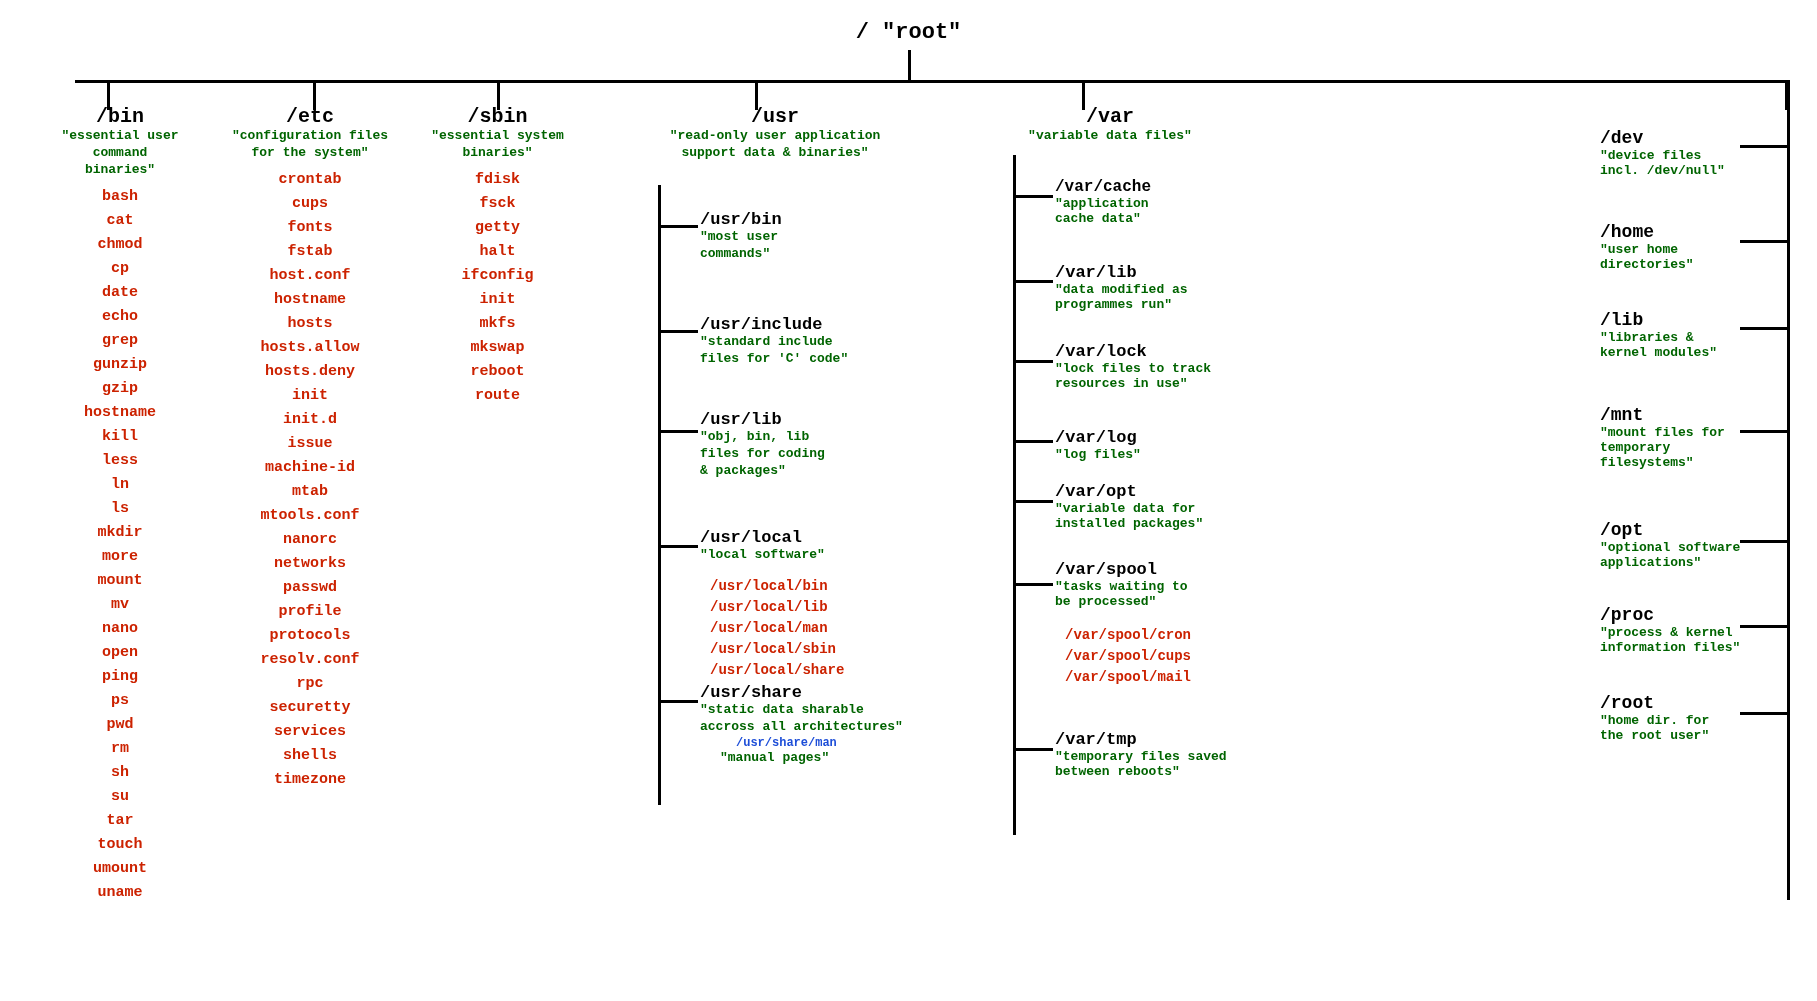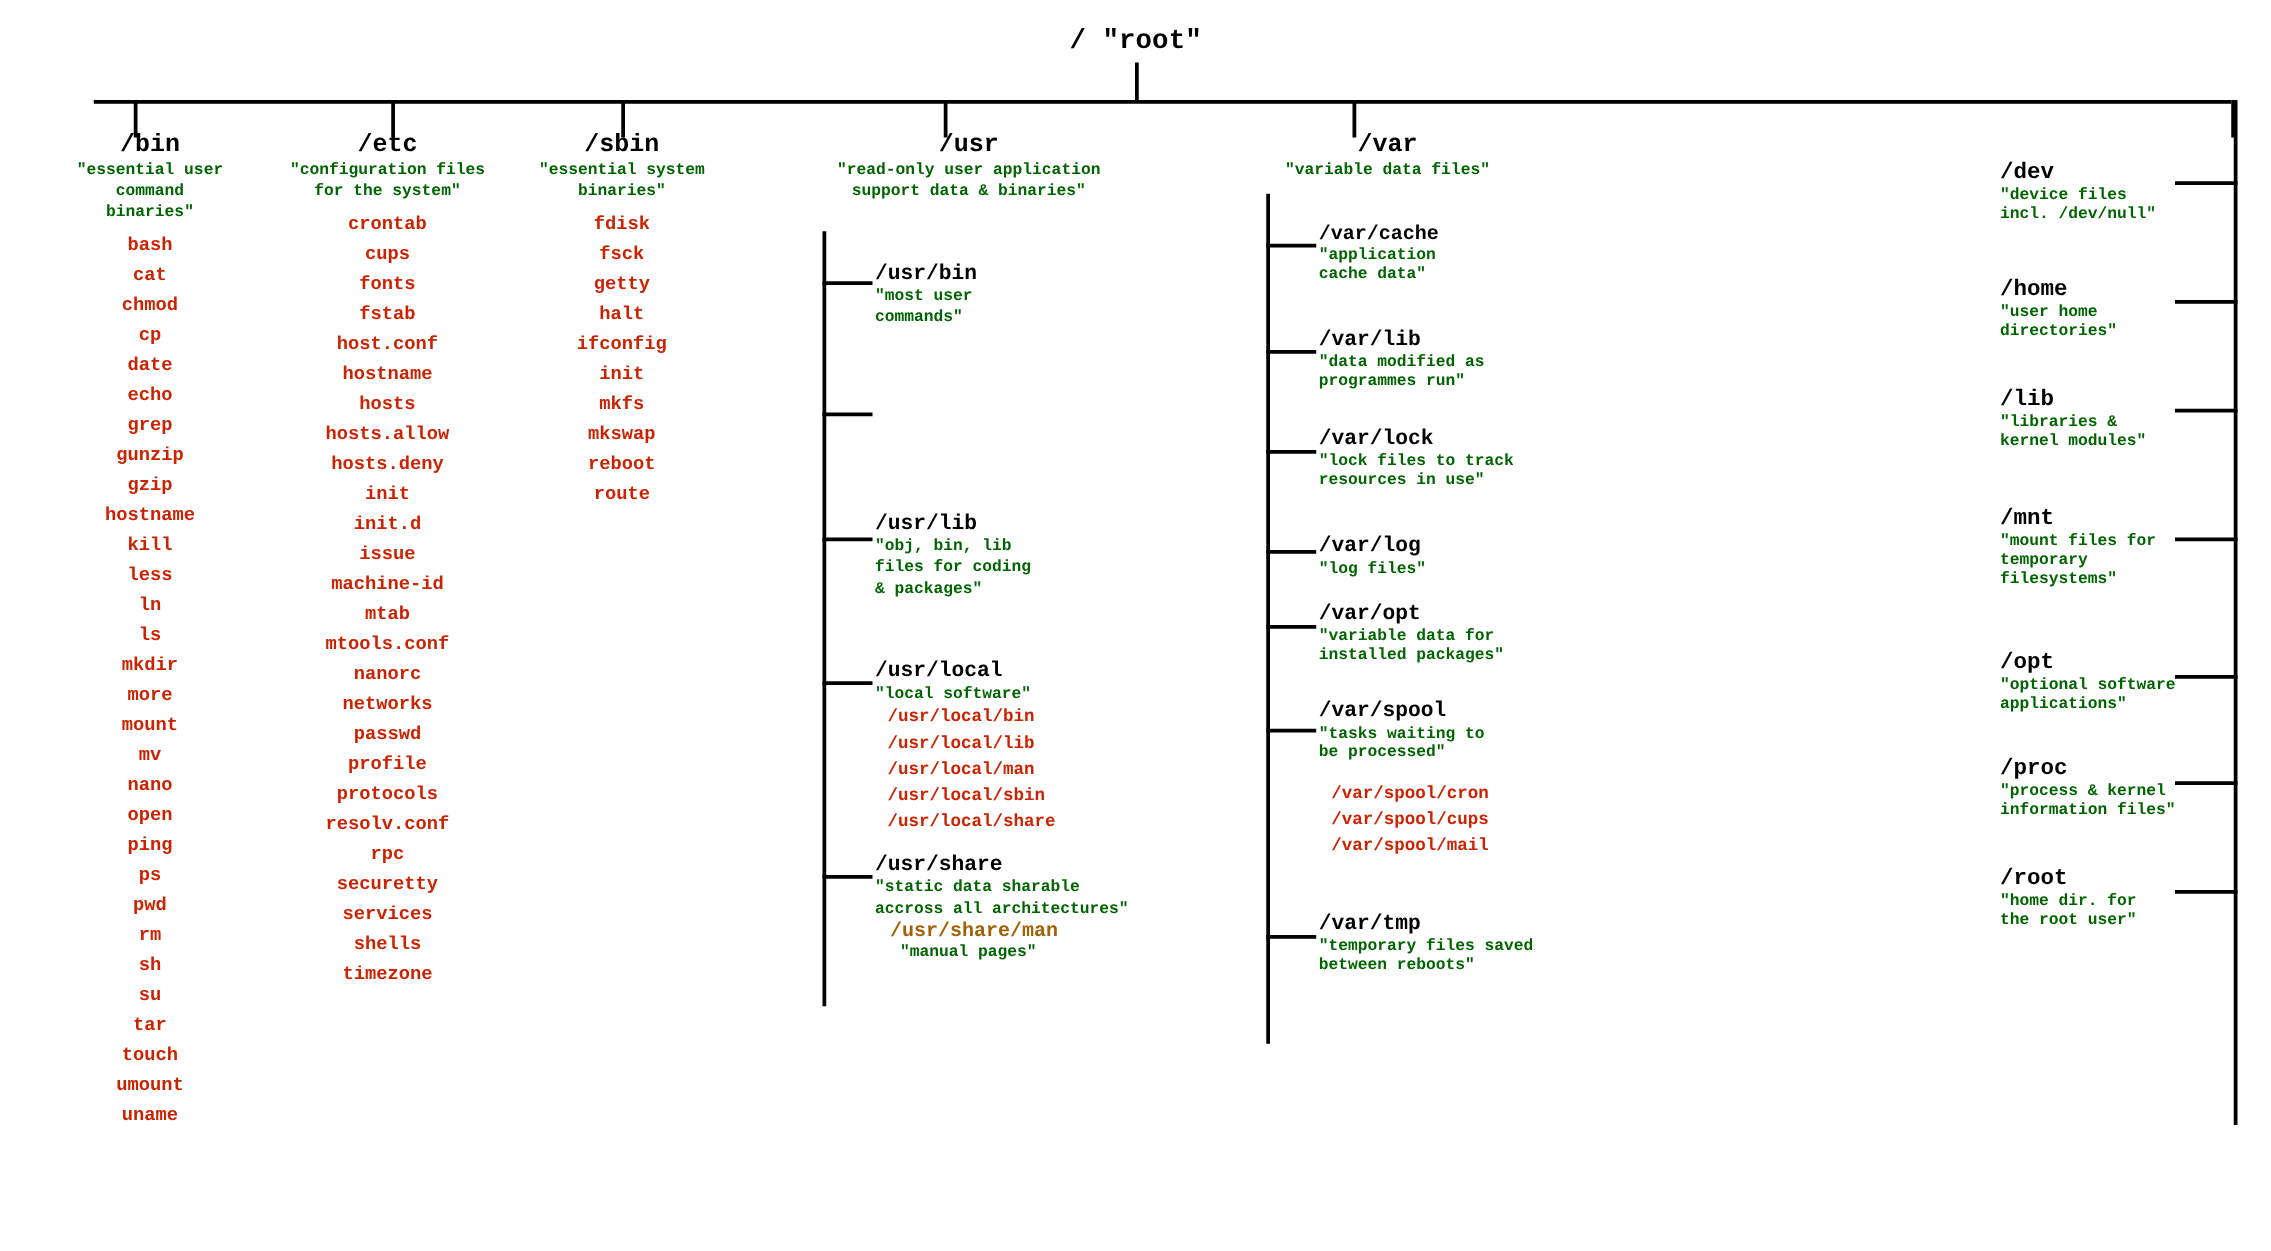--- a/index.html
+++ b/index.html
@@ -70,41 +70,45 @@
 
   <div style="position:absolute; top:185px; left:658px; width:3px; height:620px; background:#000;"></div>
 
   <div style="position:absolute; top:225px; left:658px; width:40px; height:3px; background:#000;"></div>
   <div style="position:absolute; top:210px; left:700px;">
     <div style="font-size:17px; color:#000;">/usr/bin</div>
     <div style="font-size:13px; color:#006400; line-height:1.3;">"most user<br>commands"</div>
   </div>
 
   <div style="position:absolute; top:330px; left:658px; width:40px; height:3px; background:#000;"></div>
+  <div style="position:absolute; top:315px; left:700px;">
+    <div style="font-size:17px; color:#000;">/usr/include</div>
+    <div style="font-size:13px; color:#006400; line-height:1.3;">"standard include<br>files for 'C' code"</div>
+  </div>
 
   <div style="position:absolute; top:430px; left:658px; width:40px; height:3px; background:#000;"></div>
   <div style="position:absolute; top:410px; left:700px;">
     <div style="font-size:17px; color:#000;">/usr/lib</div>
     <div style="font-size:13px; color:#006400; line-height:1.3;">"obj, bin, lib<br>files for coding<br>&amp; packages"</div>
   </div>
 
   <div style="position:absolute; top:545px; left:658px; width:40px; height:3px; background:#000;"></div>
   <div style="position:absolute; top:528px; left:700px;">
     <div style="font-size:17px; color:#000;">/usr/local</div>
     <div style="font-size:13px; color:#006400; line-height:1.3;">"local software"</div>
-    <div style="font-size:14px; color:#cc2200; line-height:1.5; margin-left:10px;">
+    <div style="font-size:14px; color:#cc2200; line-height:1.5; margin-left:10px;margin-top:12px;">
       /usr/local/bin<br>/usr/local/lib<br>/usr/local/man<br>/usr/local/sbin<br>/usr/local/share
     </div>
   </div>
 
   <div style="position:absolute; top:700px; left:658px; width:40px; height:3px; background:#000;"></div>
   <div style="position:absolute; top:683px; left:700px;">
     <div style="font-size:17px; color:#000;">/usr/share</div>
     <div style="font-size:13px; color:#006400; line-height:1.3;">"static data sharable<br>accross all architectures"</div>
-    <div style="font-size:16px; color:#a16207; margin-left:12px;">/usr/share/man</div>
+    <div style="font-size:12px; color:#1d4ed8; margin-left:36px;">/usr/share/man</div>
     <div style="font-size:13px; color:#006400; margin-left:20px;">"manual pages"</div>
   </div>
 
   <div style="position:absolute; top:105px; left:1000px; width:220px; text-align:center;">
     <div style="font-size:20px; color:#000; font-weight:bold;">/var</div>
     <div style="font-size:13px; color:#006400;">"variable data files"</div>
   </div>
 
   <div style="position:absolute; top:155px; left:1013px; width:3px; height:680px; background:#000;"></div>
 

